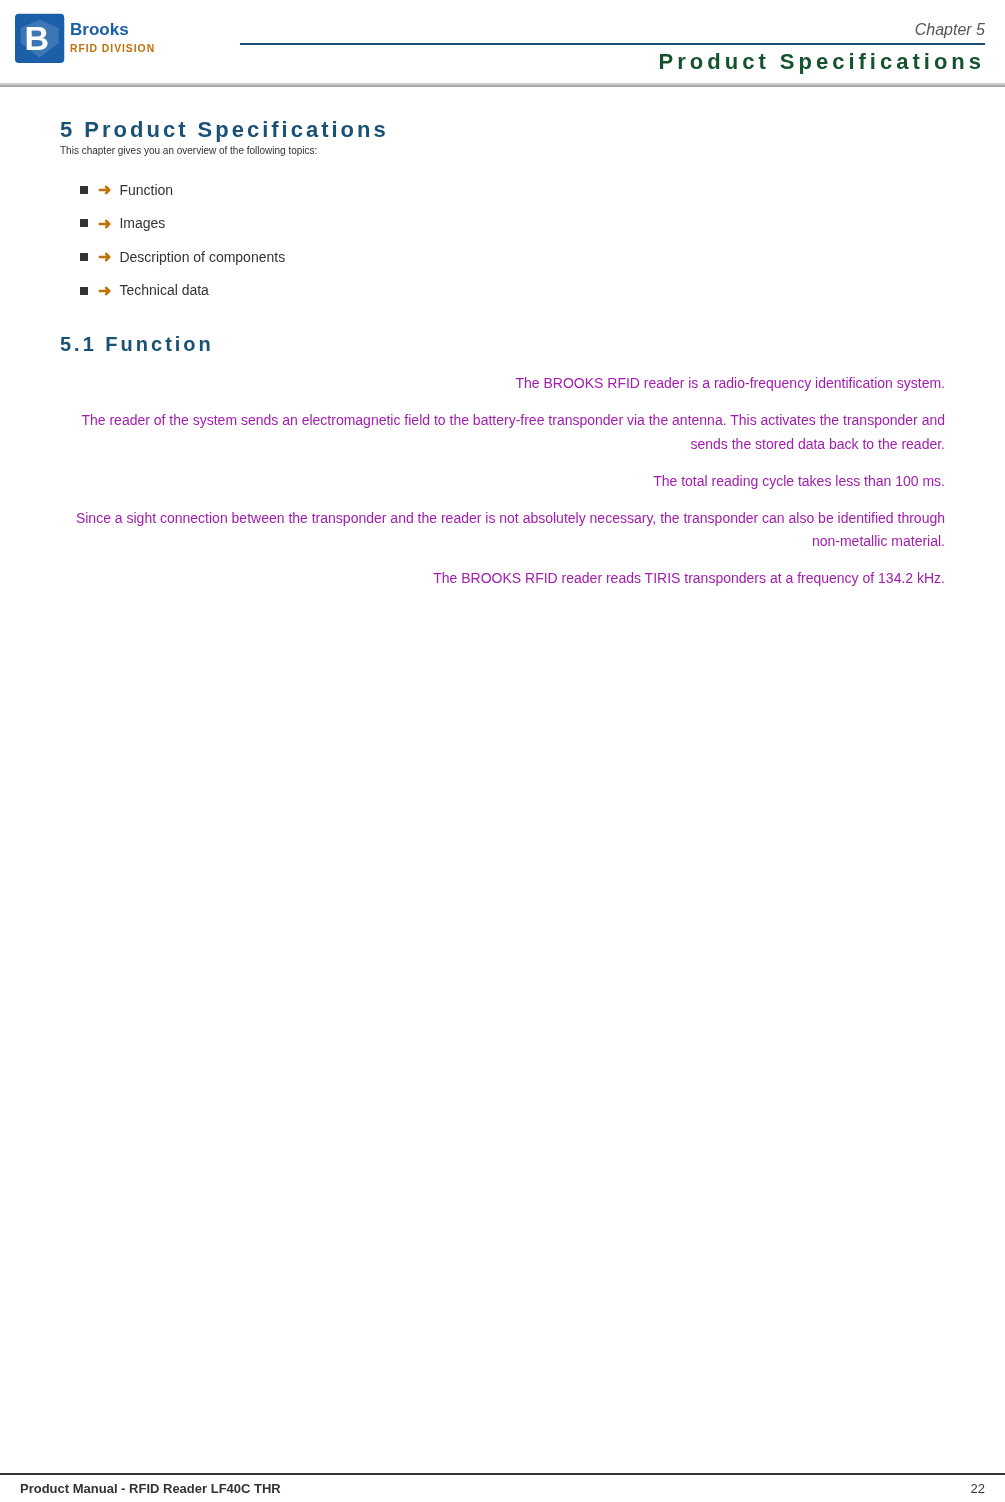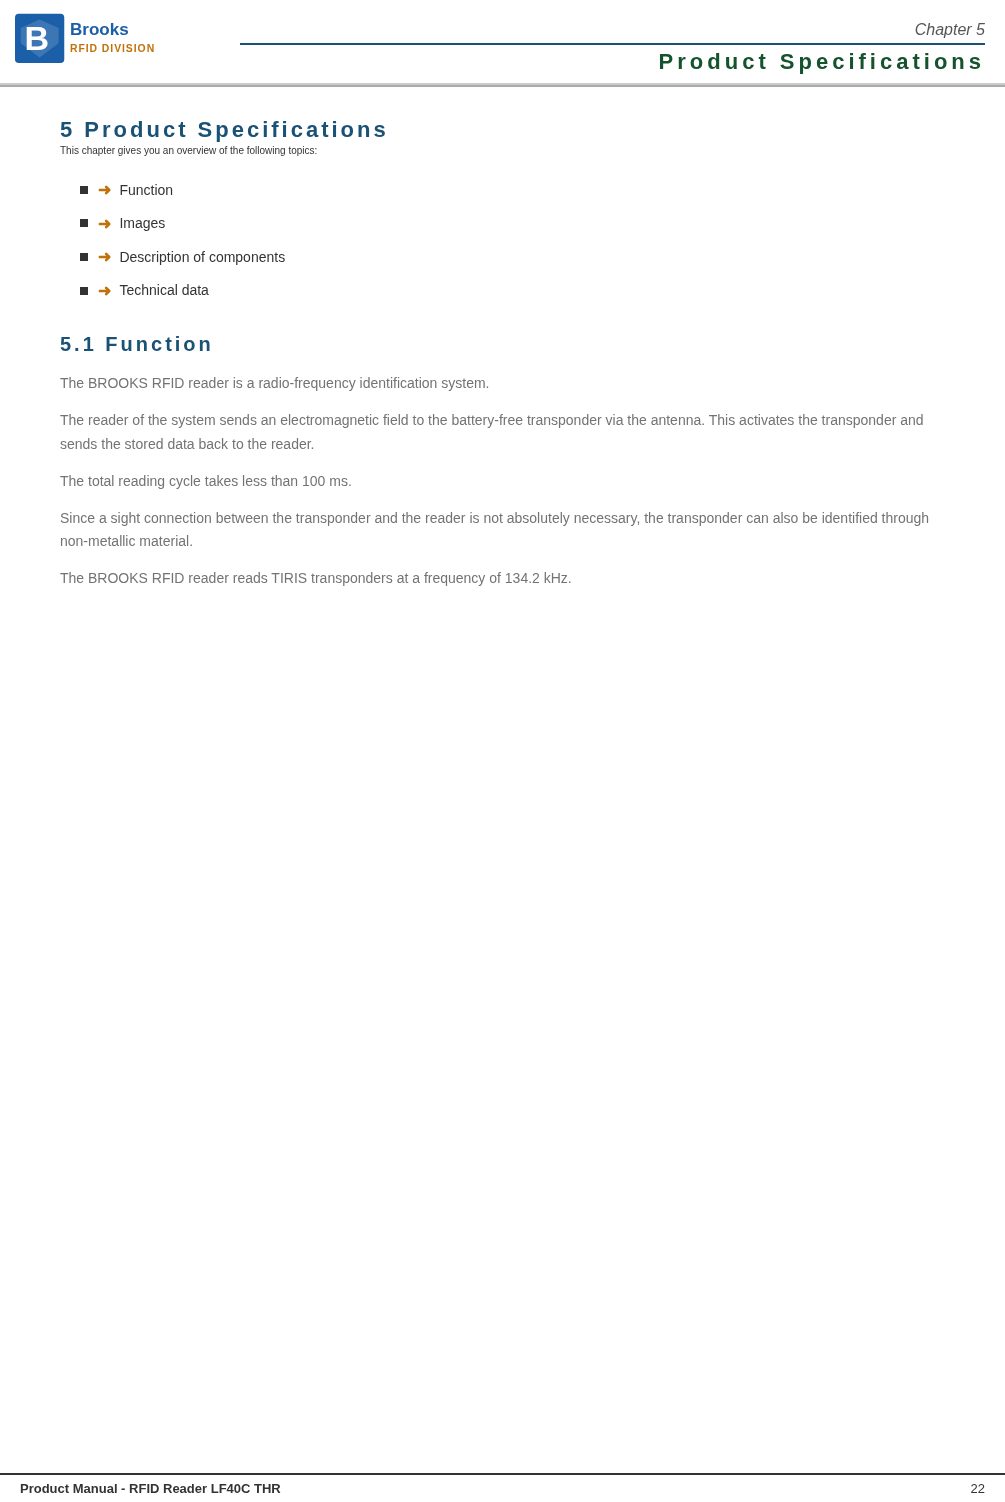--- a/index.html
+++ b/index.html
@@ -121,23 +121,24 @@
       font-size: 20px;
       font-weight: bold;
       color: #1a5276;
       letter-spacing: 3px;
       margin-bottom: 16px;
       margin-top: 16px;
     }
 
     .body-paragraph {
       font-size: 14px;
-      color: #737373;
+      color: #a21caf;
       line-height: 1.65;
       margin-bottom: 14px;
+      text-align: right;
     }
 
     .footer {
       position: fixed;
       bottom: 0;
       width: 1005px;
       display: flex;
       justify-content: space-between;
       align-items: center;
       border-top: 2px solid #333;

